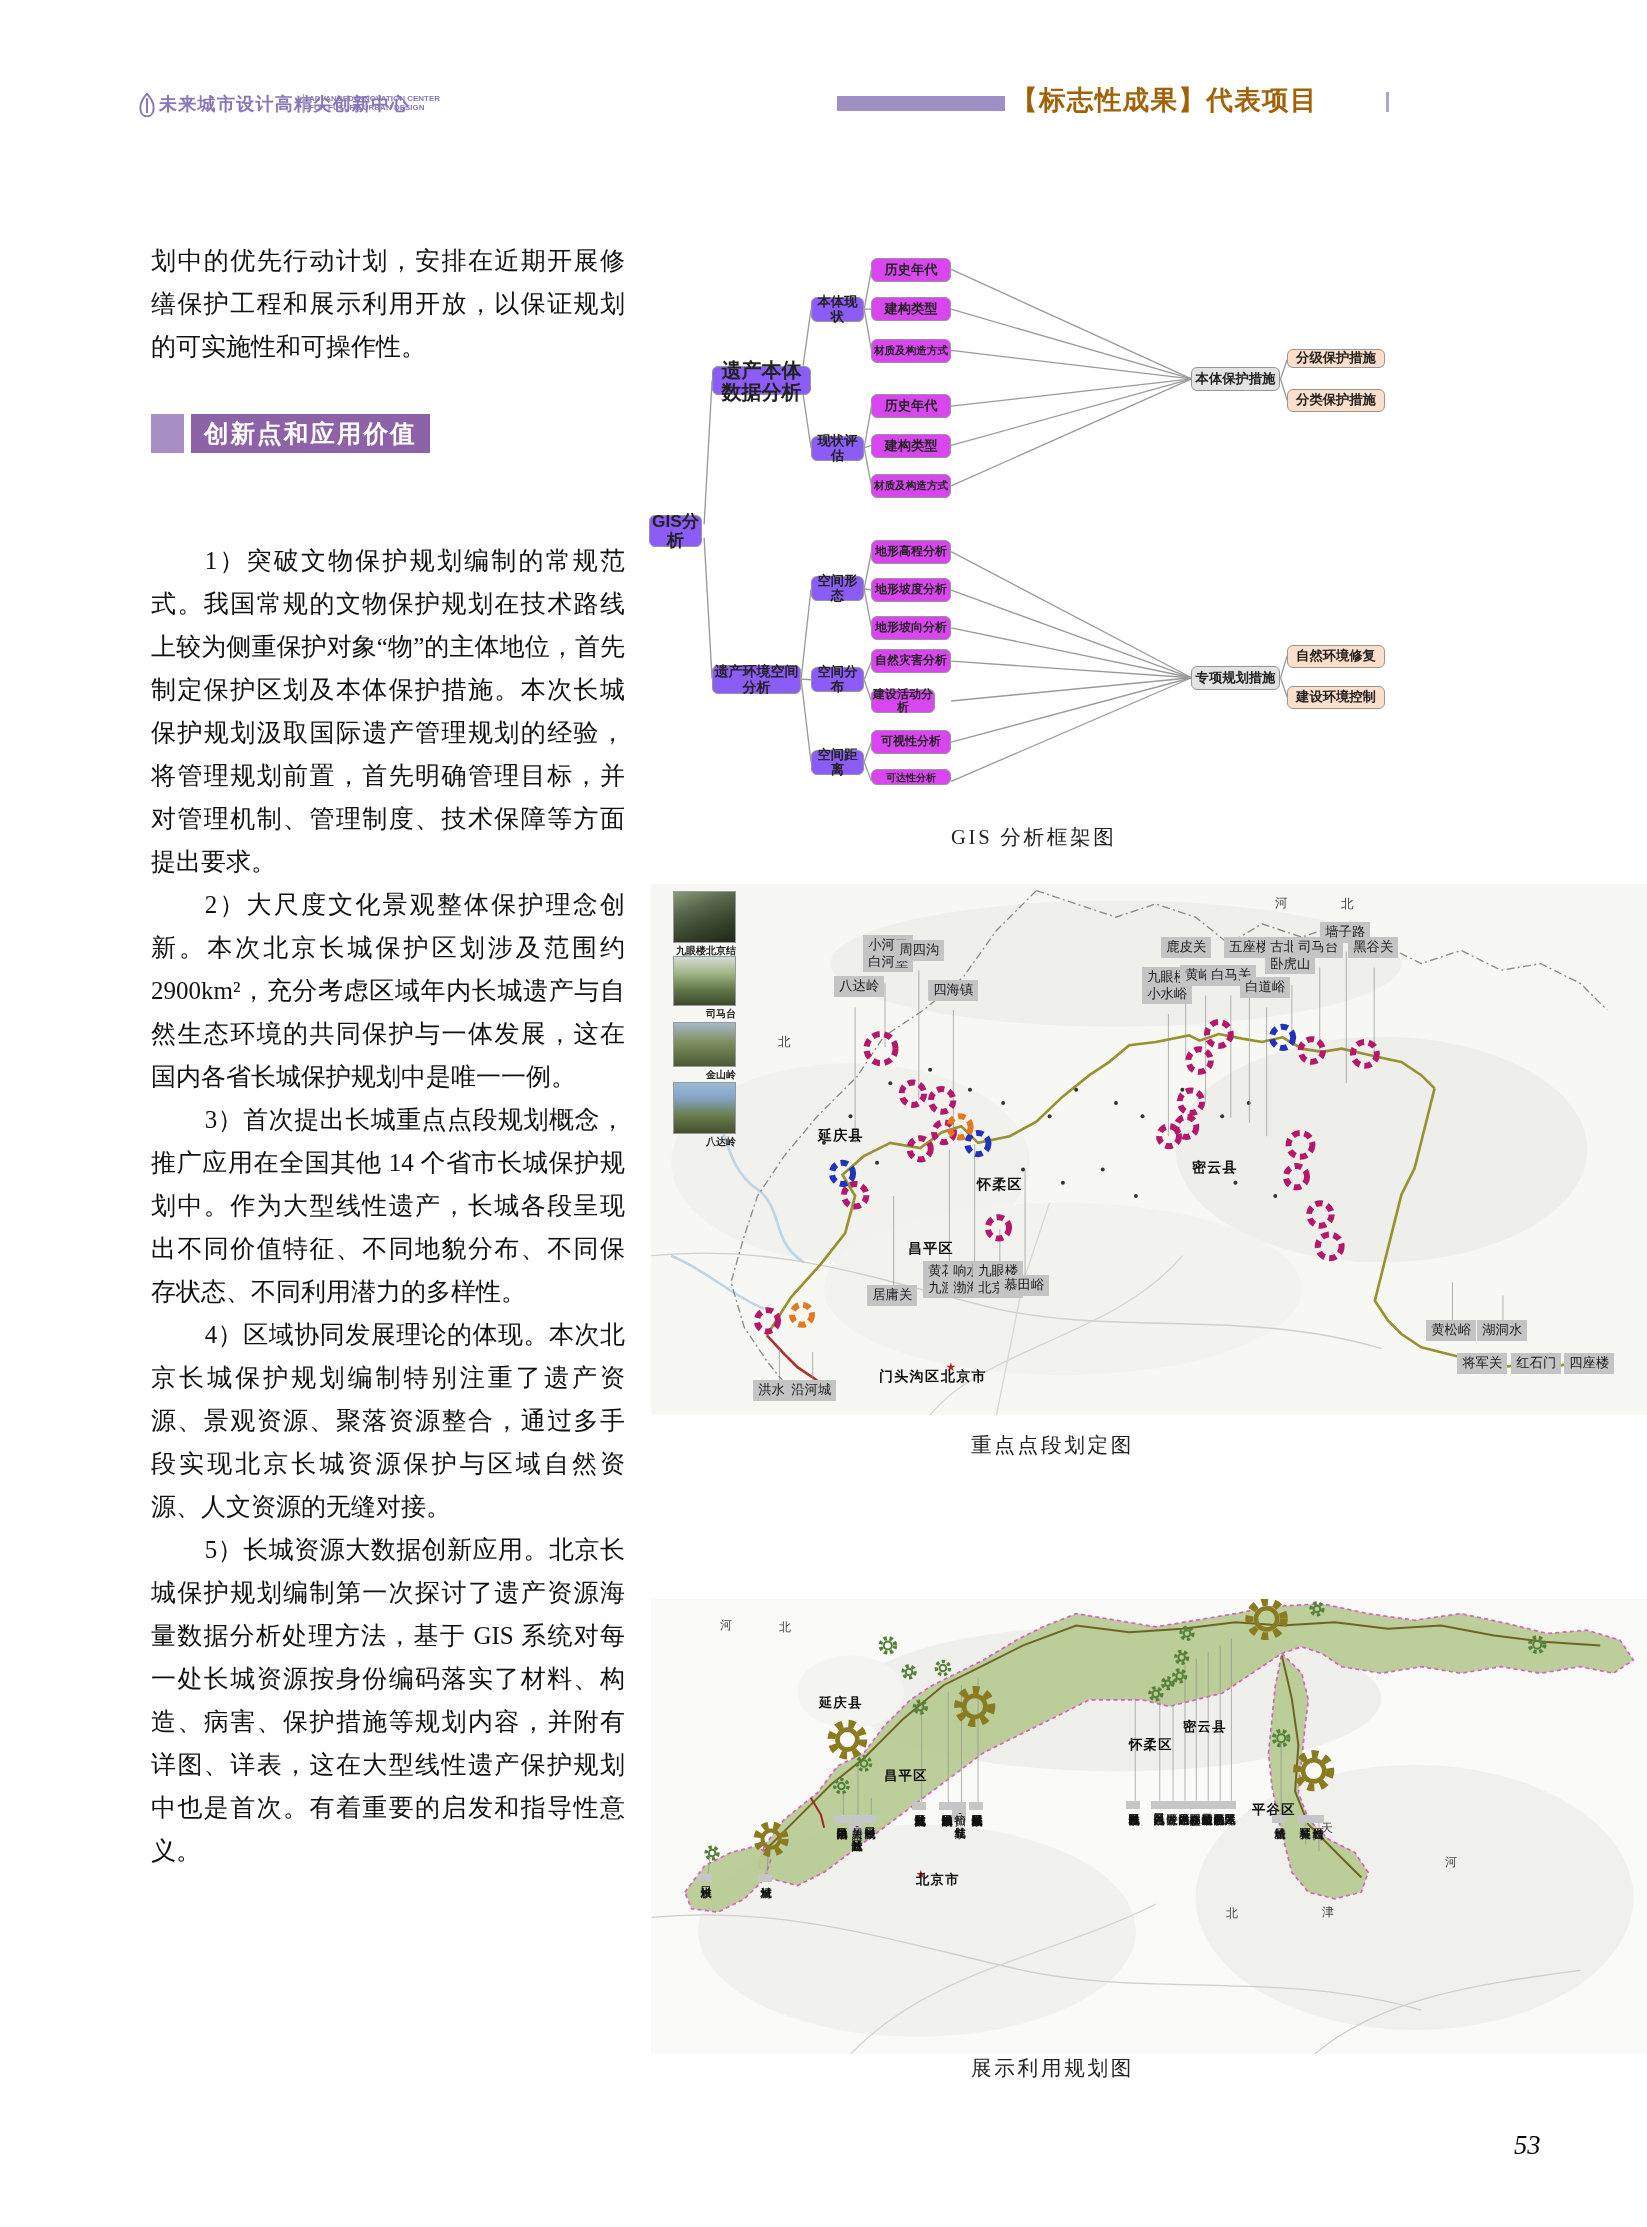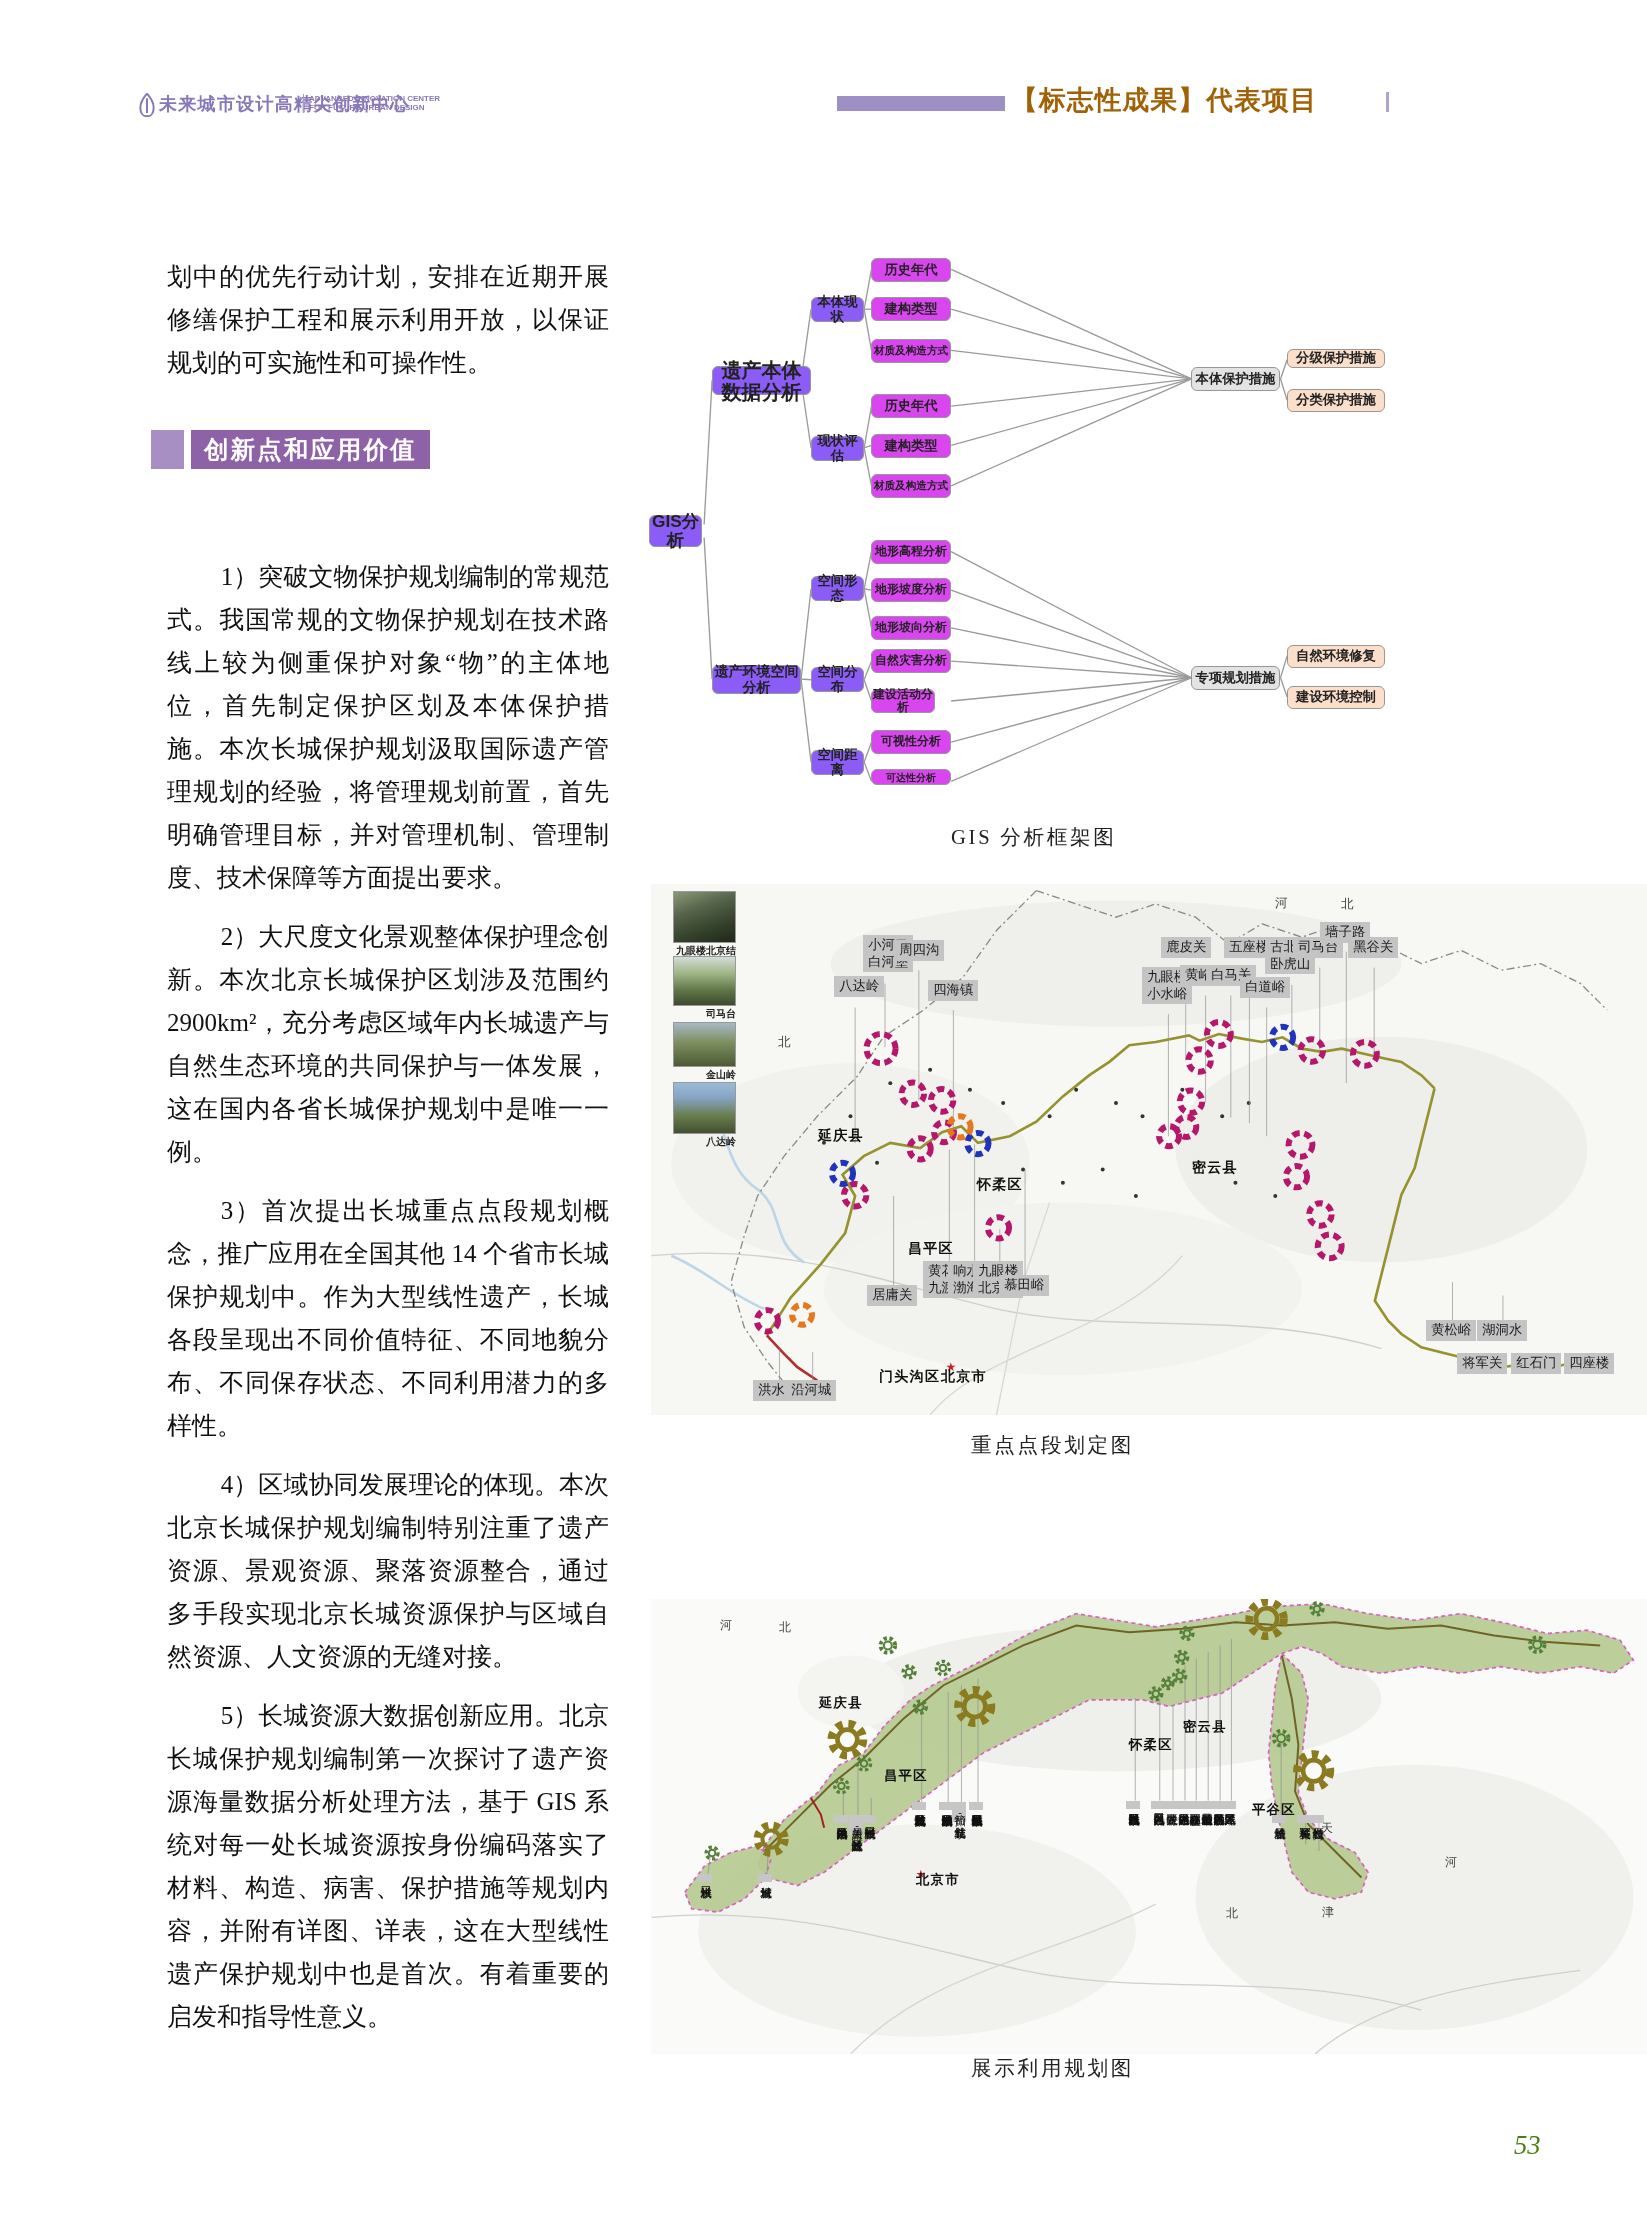--- a/index.html
+++ b/index.html
@@ -9,21 +9,21 @@
   .logo-icon{position:absolute;left:139px;top:93px;}
   .logo-cn{position:absolute;left:159px;top:92px;font-size:18px;font-weight:bold;color:#8878b8;letter-spacing:1.3px;}
   .logo-div{position:absolute;left:303px;top:94px;width:1.3px;height:18.6px;background:#a99cc8;}
   .logo-en{position:absolute;left:309px;top:94px;font-size:8px;line-height:9.3px;font-weight:bold;color:#8878b8;}
   .hd-bar{position:absolute;left:837px;top:96px;width:168px;height:14.6px;background:#9e8fc4;}
   .hd-title{position:absolute;left:1011px;top:82px;font-size:26.6px;font-weight:bold;color:#a16207;letter-spacing:1.3px;}
   .hd-tick{position:absolute;left:1386px;top:92px;width:3.3px;height:20px;background:#b0a3cc;}
   
   .article{position:absolute;left:151px;top:239px;width:474px;color:#111;text-align:justify;
            font-family:"Liberation Serif","DejaVu Serif",serif;font-size:25px;line-height:43px;}
-  .article p{margin:16px;}
+  .article p{margin:0;}
   .article p.num{text-indent:2.15em;}
   .sec-head{display:flex;align-items:stretch;height:39px;margin:46px 0 86px 0;}
   .sec-head .sq{width:33px;background:#a78fc3;margin-right:6.6px;}
   .sec-head .bar{background:#8e62a6;color:#fff;font-family:"Liberation Sans",sans-serif;
                  font-size:24.6px;font-weight:bold;display:flex;align-items:center;padding:0 13.3px;letter-spacing:2px;}
   
   .fc{position:absolute;border:1.3px solid #979797;border-radius:6px;background:#8b5cf6;color:#222;
       display:flex;align-items:center;justify-content:center;text-align:center;
       font-size:15.3px;font-weight:bold;line-height:1.1;box-sizing:border-box;}
   .fc-root{font-size:17.3px;}
@@ -44,21 +44,21 @@
   .m2place{position:absolute;font-size:12px;color:#444;letter-spacing:1.3px;z-index:3;}
   .m2place.b{font-weight:bold;color:#111;font-size:13.3px;}
   .photo{position:absolute;width:63px;z-index:5;}
   .photo .img{width:63px;border:0.7px solid #999;box-sizing:border-box;}
   .photo .cap{font-size:10px;color:#222;text-align:right;margin-top:0.7px;font-weight:bold;}
   .p1{height:52px;background:linear-gradient(160deg,#8a9a78 0%,#55644a 35%,#33402a 70%,#20271a 100%);}
   .p2{height:50px;background:linear-gradient(180deg,#d4dcd6 0%,#9fb483 35%,#5f7547 70%,#3c4b2d 100%);}
   .p3{height:45px;background:linear-gradient(180deg,#a8b8c6 0%,#7d8f5f 45%,#4c5a35 100%);}
   .p4{height:52px;background:linear-gradient(180deg,#9abbd8 0%,#86a3c4 30%,#697e4e 65%,#42502f 100%);}
   .pagenum{position:absolute;left:1514px;top:2130px;font-family:"Liberation Serif","DejaVu Serif",serif;
-           font-style:italic;font-size:26.6px;color:#4d7c0f;}
+           font-style:italic;font-size:26.6px;color:#000000;}
 </style>
 </head>
 <body>
 
 <div class="page">
 
   <svg class="logo-icon" width="16" height="24" viewBox="0 0 24 36">
     <path d="M12 1 C5 9 2 16 2 22 C2 30 6 35 12 35 C18 35 22 30 22 22 C22 16 19 9 12 1 Z" fill="none" stroke="#8878b8" stroke-width="3"></path>
     <path d="M12 8 L12 30" stroke="#8878b8" stroke-width="3"></path>
   </svg>

